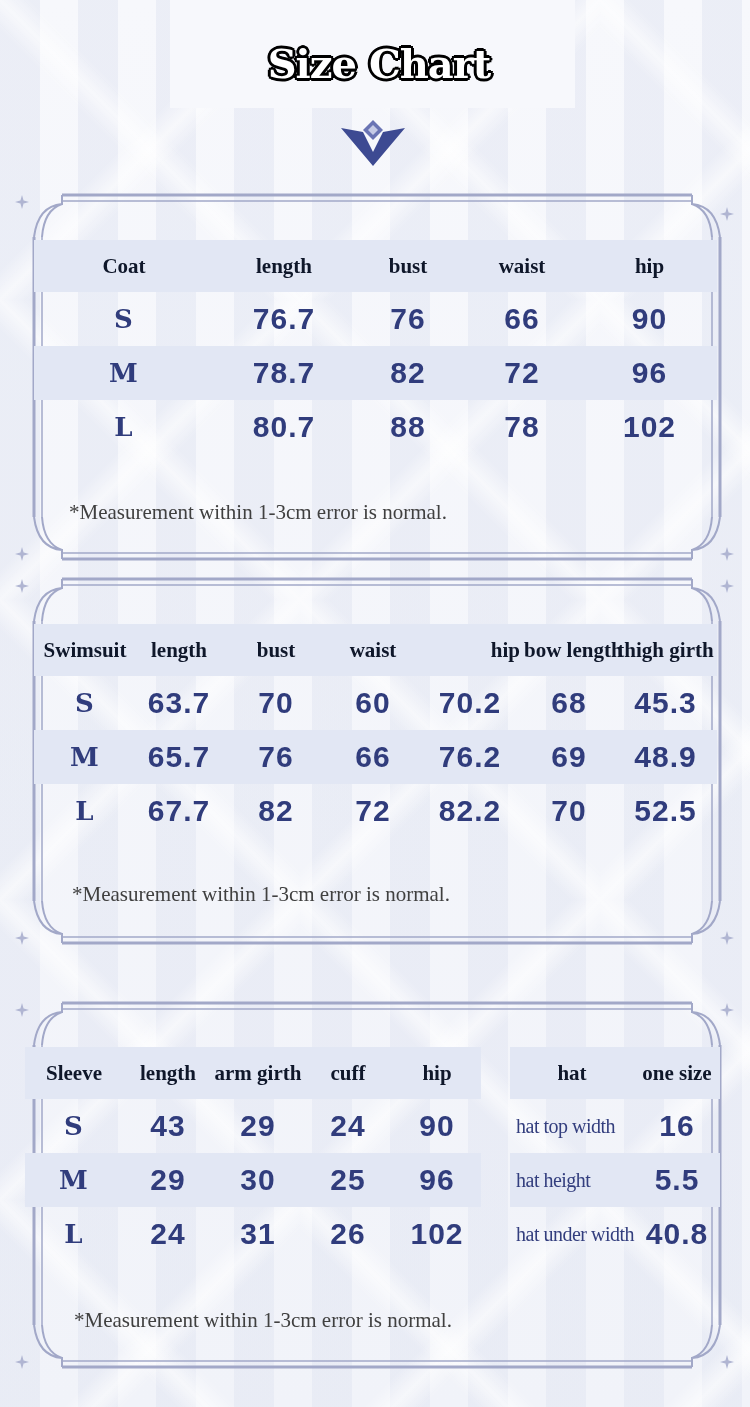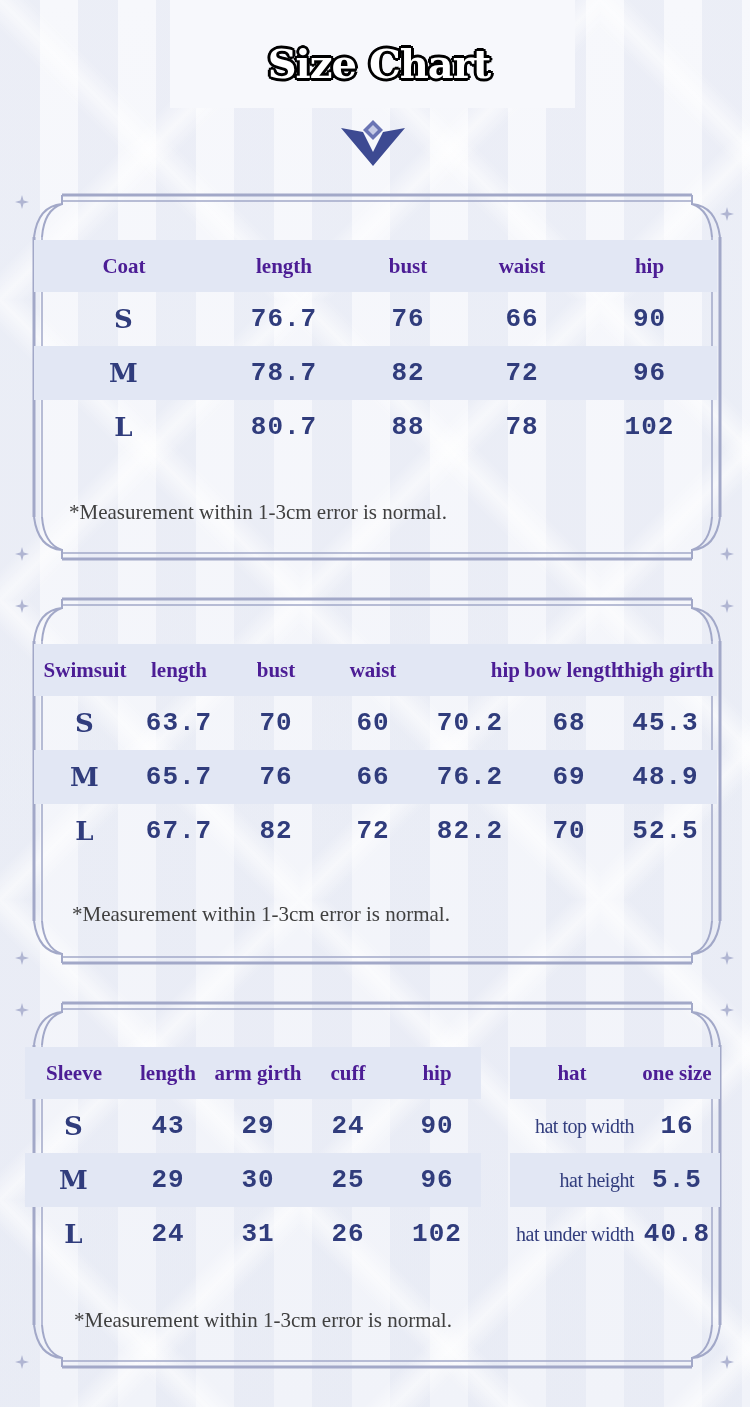--- a/index.html
+++ b/index.html
@@ -38,33 +38,33 @@
   }
   .emblem { position: absolute; left: 341px; top: 120px; width: 64px; height: 48px; z-index: 2; }
 
   .panel { position: absolute; left: 22px; width: 710px; z-index: 2; }
   .frame { position: absolute; inset: 0; }
   .frame svg { width: 100%; height: 100%; overflow: visible; }
   .panel-inner { position: absolute; }
 
   table { border-collapse: collapse; table-layout: fixed; }
   th {
-    font-weight: bold; font-size: 21px; color: #4c1d95;
+    font-weight: bold; font-size: 21px; color: #0f172a;
     height: 52px; background: #e2e7f4; text-align: center; white-space: nowrap;
   }
   td {
-    font-family: Liberation Mono, monospace; font-weight: bold; font-size: 26px;
+    font-family: Liberation Sans, sans-serif; font-weight: bold; font-size: 30px;
     color: #303c7c; height: 54px; text-align: center; white-space: nowrap;
     letter-spacing: 1px;
   }
   tr.alt td { background: #e2e7f4; }
   td.size-label { font-family: "DejaVu Serif", serif; font-size: 26px; }
   td.hat-label {
     font-family: "Liberation Serif", serif; font-weight: normal; font-size: 20px;
-    text-align: right; padding-left: 6px; letter-spacing: -0.5px; color: #333e7e;
+    text-align: left; padding-left: 6px; letter-spacing: -0.5px; color: #333e7e;
   }
   .note {
     position: absolute; font-family: "Liberation Serif", serif; font-size: 21px;
     color: #404040; white-space: nowrap;
   }
 </style>
 </head>
 <body>
 
 <div class="bg-stripes"></div>
@@ -143,21 +143,21 @@
         <td>80.7</td>
         <td>88</td>
         <td>78</td>
         <td>102</td>
       </tr>
     </tbody>
   </table>
   <div class="note" style="left:47px;top:308px;">*Measurement within 1-3cm error is normal.</div>
 </div>
 
-<div class="panel" style="top:596px;height:370px;">
+<div class="panel" style="top:576px;height:370px;">
   <div class="frame">
     <svg viewBox="0 0 710 370" preserveAspectRatio="none">
       <g fill="none" stroke="#a2a8c8">
         <path d="M40 3 H670" stroke-width="3"></path>
         <path d="M40 9 H670" stroke-width="1.5"></path>
         <path d="M40 367 H670" stroke-width="3"></path>
         <path d="M40 361 H670" stroke-width="1.5"></path>
         <path d="M12 45 V325" stroke-width="3"></path>
         <path d="M20 45 V325" stroke-width="1.5"></path>
         <path d="M698 45 V325" stroke-width="3"></path>

